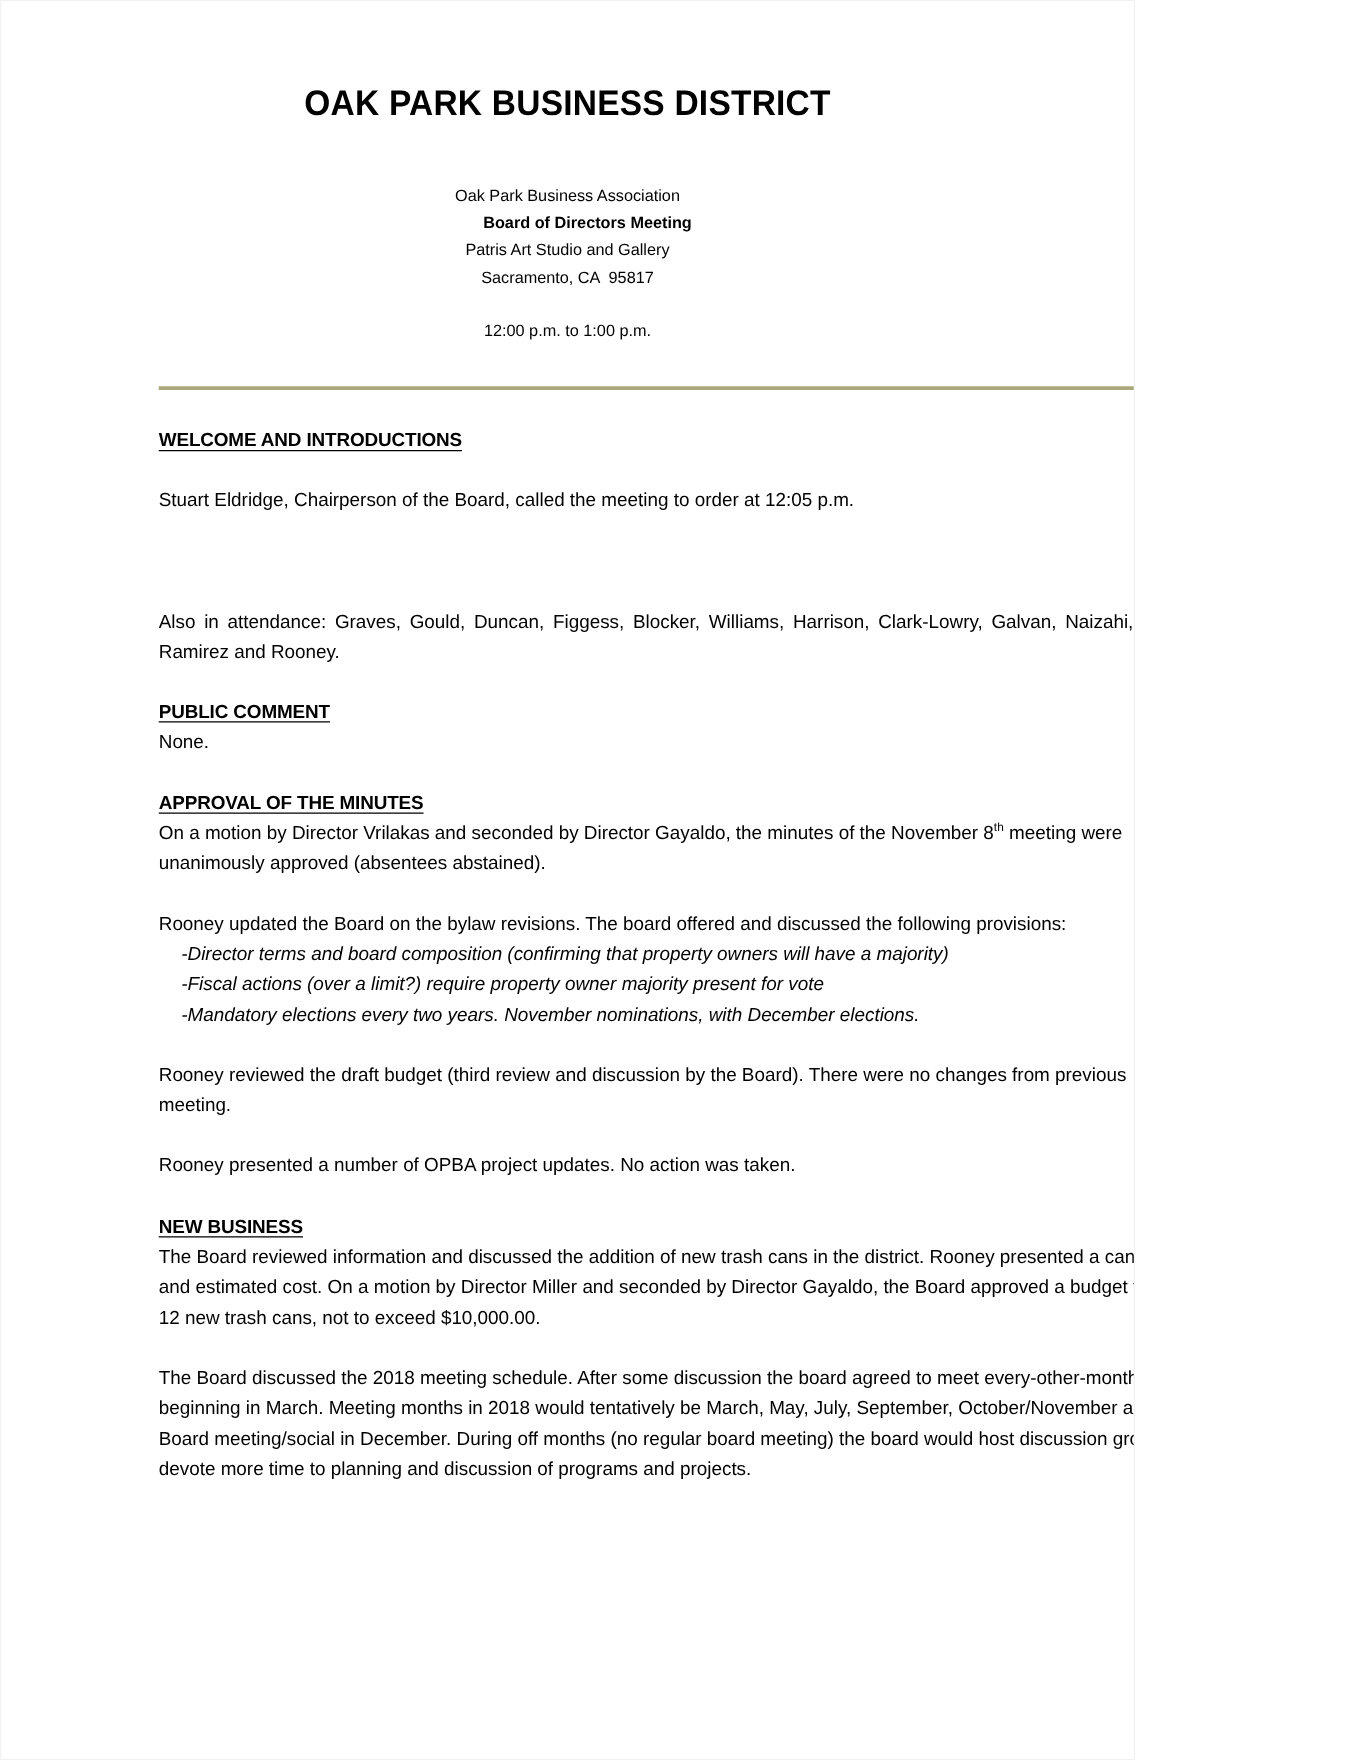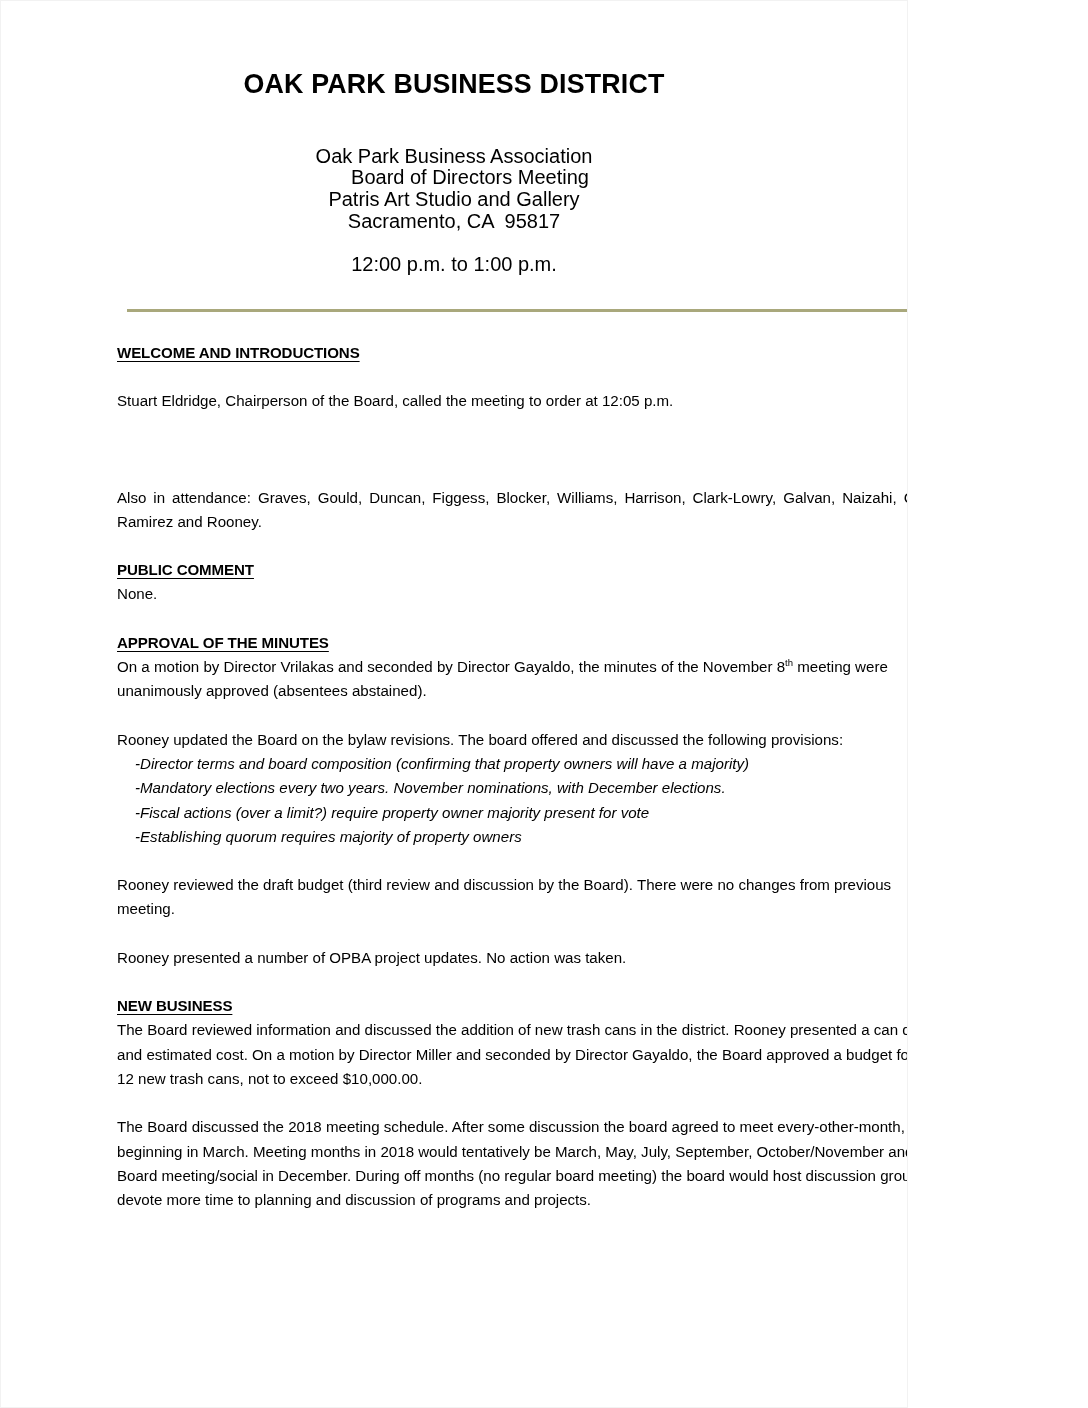--- a/index.html
+++ b/index.html
@@ -30,41 +30,41 @@
     margin: 0;
     padding-top: 66px;
     line-height: 1.15;
     transform: scaleX(0.94);
   }
 
   
   .header-block {
     text-align: center;
     margin-top: 46px;
-    font-size: 20px;
+    font-size: 13px;
     line-height: 21.7px;
   }
   .header-block .line { display: block; white-space: pre; }
-  .header-block .line.bold { font-weight: normal; margin-left: 32px; }
+  .header-block .line.bold { font-weight: bold; margin-left: 32px; }
   .header-block .spacer { display: block; height: 21px; }
 
   
   .divider {
     position: absolute;
     left: 126px;
     top: 308px;
     width: 917px;
     height: 3px;
     background: #a9a87c;
   }
 
   
   .body {
     position: absolute;
-    left: 116px;
+    left: 126px;
     top: 340px;
     width: 835px;
     font-size: 15.1px;
     line-height: 24.3px;
   }
 
   h2.section {
     font-size: 15.1px;
     font-weight: bold;
     text-decoration: underline;
@@ -135,23 +135,22 @@
     <div class="gap-md"></div>
 
     <h2 class="section">APPROVAL OF THE MINUTES</h2>
     <p class="para"><span>On a motion by Director Vrilakas and seconded by Director Gayaldo, the minutes of the November 8</span><sup class="ord">th</sup><span> meeting were unanimously approved (absentees abstained).</span></p>
 
     <div class="gap-md"></div>
 
     <p class="para">Rooney updated the Board on the bylaw revisions.  The board offered and discussed the following provisions:</p>
     <ul class="bullets">
       <li>-Director terms and board composition (confirming that property owners will have a majority)</li>
+      <li>-Fiscal actions (over a limit?) require property owner majority present for vote</li>
       <li>-Mandatory elections every two years.  November nominations, with December elections.</li>
-      <li>-Fiscal actions (over a limit?) require property owner majority present for vote</li>
-      <li>-Establishing quorum requires majority of property owners</li>
     </ul>
 
     <div class="gap-md"></div>
     <p class="para">Rooney reviewed the draft budget (third review and discussion by the Board).  There were no changes from previous meeting.</p>
     <div class="gap-md"></div>
     <p class="para">Rooney presented a number of OPBA project updates.  No action was taken.</p>
 
     <div class="gap-md"></div>
 
     <h2 class="section">NEW BUSINESS</h2>

